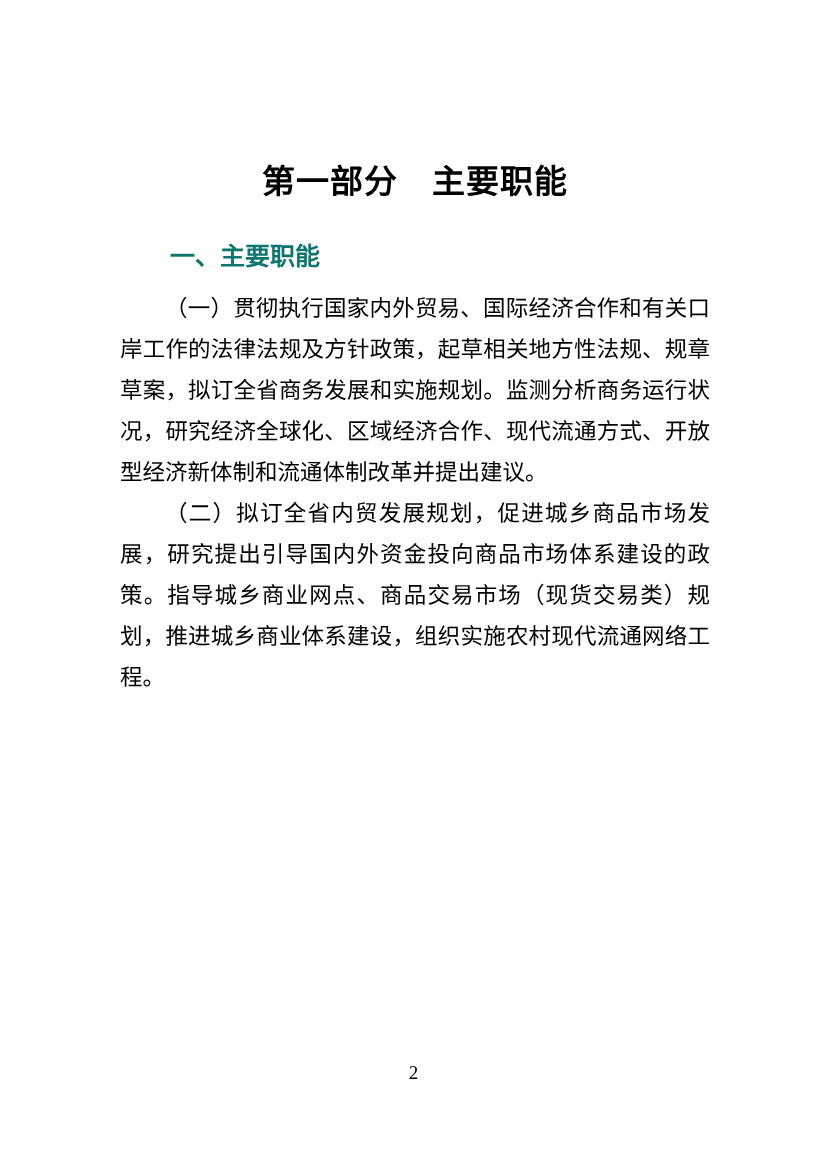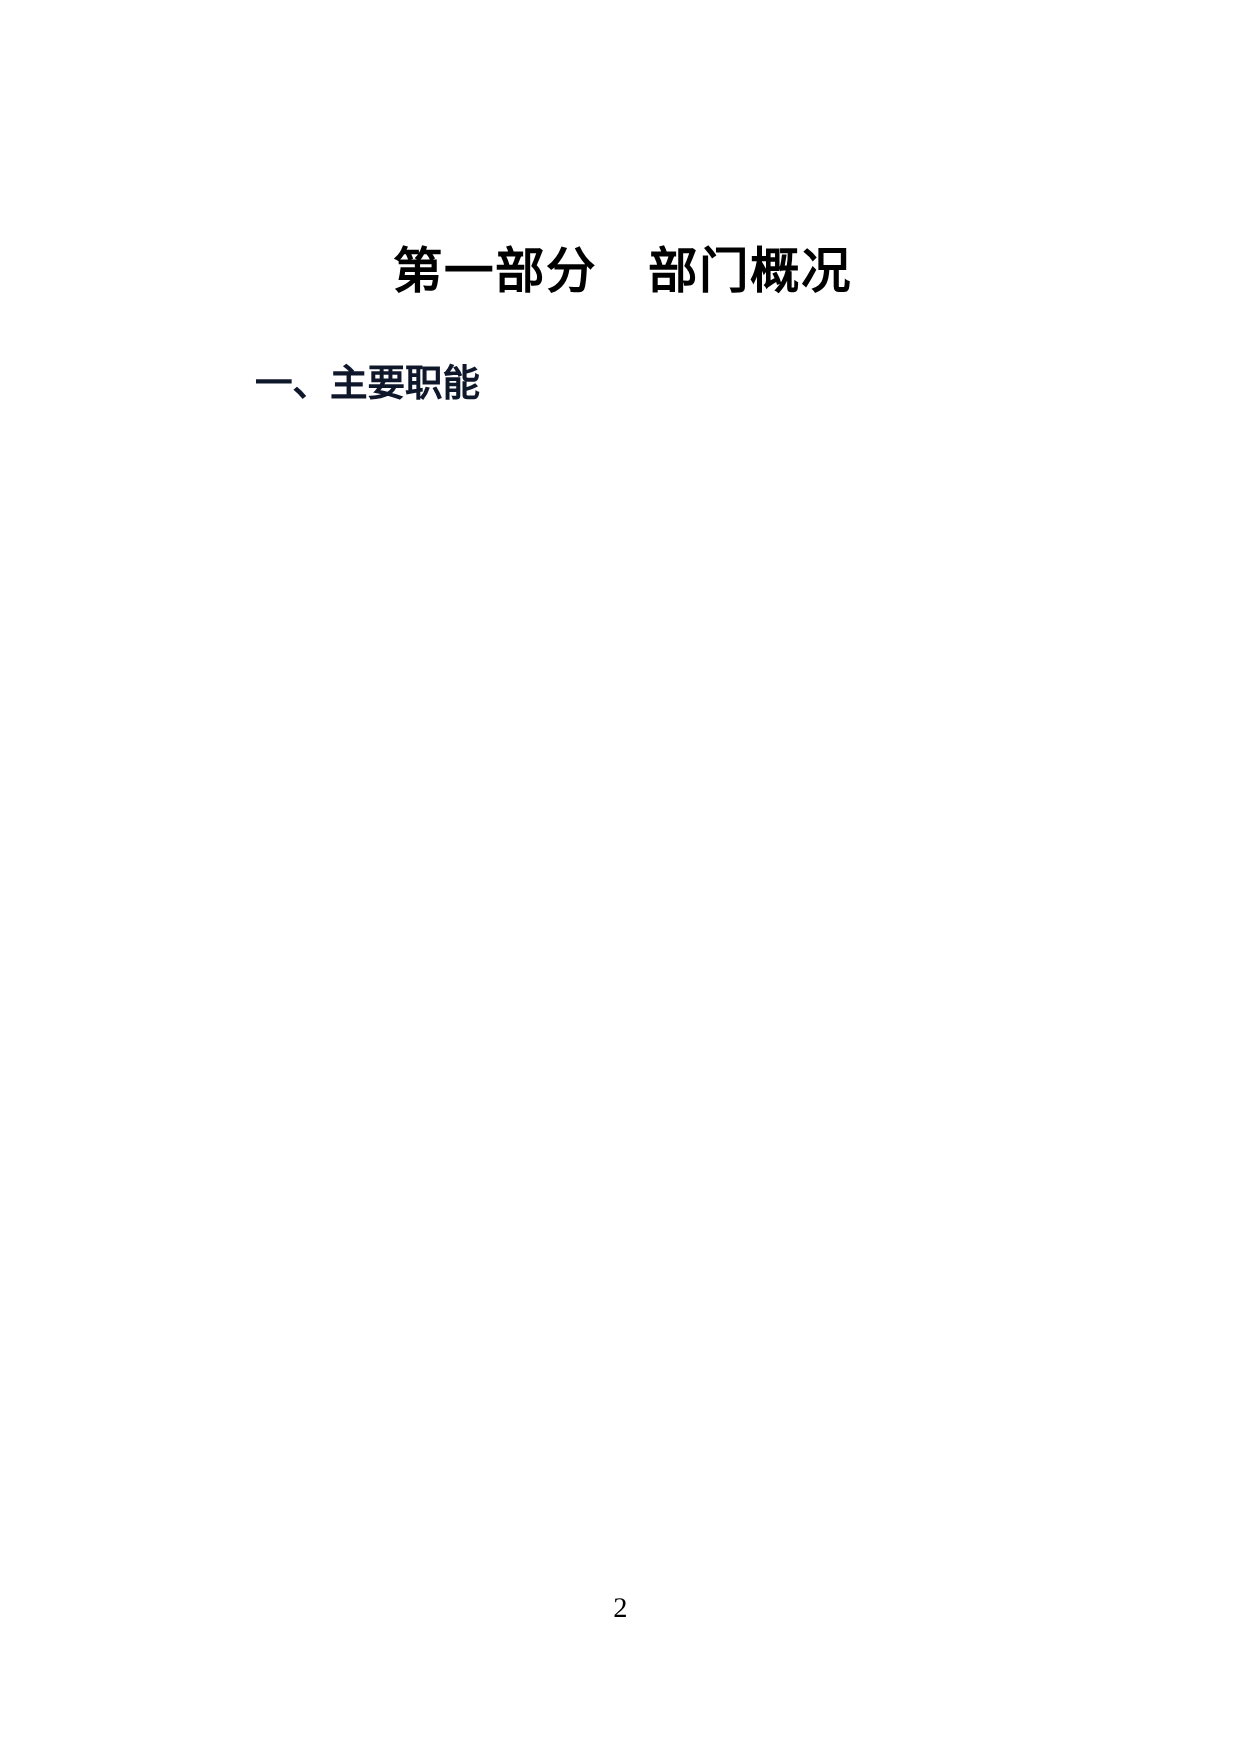--- a/index.html
+++ b/index.html
@@ -32,21 +32,21 @@
     letter-spacing: 1px;
     color: #000000;
   }
   .section-heading {
     margin: 0 0 12px 0;
     padding-left: 2em;
     font-size: 25px;
     line-height: 40px;
     font-weight: bold;
     font-family: "Liberation Sans", "DejaVu Sans", sans-serif;
-    color: #0f172a;
+    color: #0f766e;
   }
   .body-para {
     margin: 0;
     font-size: 22.5px;
     line-height: 41px;
     text-align: justify;
     text-justify: inter-ideograph;
     text-indent: 2em;
     font-family: "Liberation Serif", "DejaVu Serif", serif;
     color: #000000;
@@ -60,17 +60,19 @@
     font-size: 19px;
     font-family: "Liberation Serif", "DejaVu Serif", serif;
     color: #000000;
   }
 </style>
 </head>
 <body>
 
 <div class="page">
   <div class="content">
-    <h1 class="doc-title">第一部分　部门概况</h1>
+    <h1 class="doc-title">第一部分　主要职能</h1>
     <h2 class="section-heading">一、主要职能</h2>
+    <p class="body-para">（一）贯彻执行国家内外贸易、国际经济合作和有关口岸工作的法律法规及方针政策，起草相关地方性法规、规章草案，拟订全省商务发展和实施规划。监测分析商务运行状况，研究经济全球化、区域经济合作、现代流通方式、开放型经济新体制和流通体制改革并提出建议。</p>
+    <p class="body-para">（二）拟订全省内贸发展规划，促进城乡商品市场发展，研究提出引导国内外资金投向商品市场体系建设的政策。指导城乡商业网点、商品交易市场（现货交易类）规划，推进城乡商业体系建设，组织实施农村现代流通网络工程。</p>
   </div>
   <div class="page-number">2</div>
 </div>
 
 </body></html>

